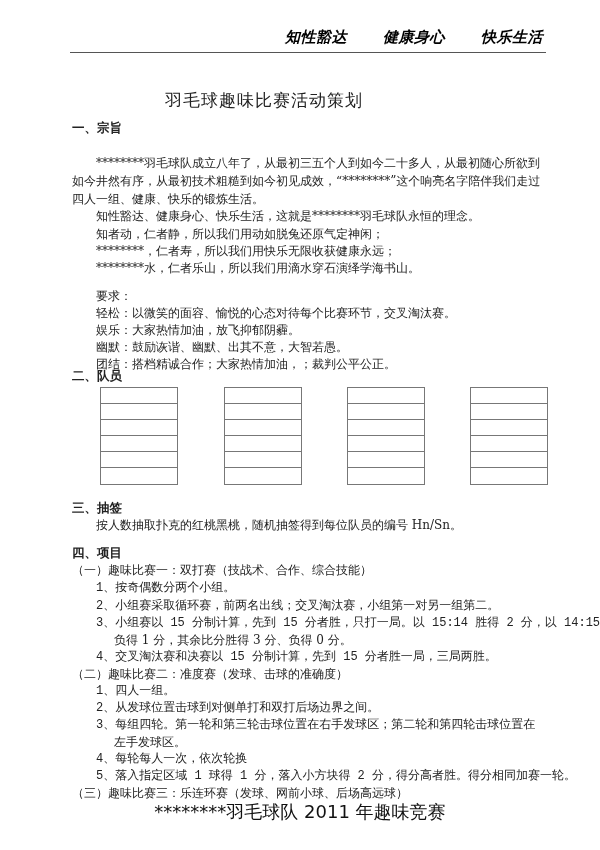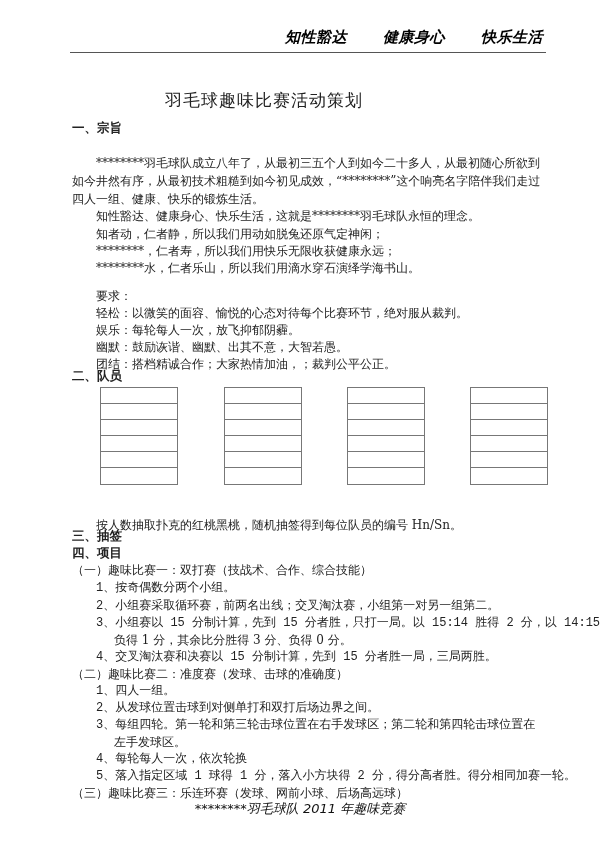--- a/index.html
+++ b/index.html
@@ -41,21 +41,21 @@
       position: absolute; top: 387px; width: 78px; height: 98px;
       border: 1px solid #777; box-sizing: border-box;
     }
     .member-row {
       height: 16px; border-bottom: 1px solid #777; box-sizing: border-box;
     }
     .member-row:last-child { border-bottom: none; }
     .footer {
       position: absolute; top: 800px; left: 0; width: 600px; text-align: center;
       font-family: "DejaVu Sans", "Liberation Sans", sans-serif;
-      font-style: italic; font-size: 13px; color: #111;
+      font-size: 18px; color: #111;
     }
   </style>
 </head>
 <body>
 
 <div class="header-slogans">
   <span class="slogan" style="left:285px">知性豁达</span>
   <span class="slogan" style="left:383px">健康身心</span>
   <span class="slogan" style="left:481px">快乐生活</span>
 </div>
@@ -66,22 +66,22 @@
 <div class="line h-sec" style="top:119px">一、宗旨</div>
 <div class="line ind1" style="top:154px">********羽毛球队成立八年了，从最初三五个人到如今二十多人，从最初随心所欲到</div>
 <div class="line" style="top:172px">如今井然有序，从最初技术粗糙到如今初见成效，“********”这个响亮名字陪伴我们走过</div>
 <div class="line" style="top:190px">四人一组、健康、快乐的锻炼生活。</div>
 <div class="line ind1" style="top:207px">知性豁达、健康身心、快乐生活，这就是********羽毛球队永恒的理念。</div>
 <div class="line ind1" style="top:225px">知者动，仁者静，所以我们用动如脱兔还原气定神闲；</div>
 <div class="line ind1" style="top:242px">********，仁者寿，所以我们用快乐无限收获健康永远；</div>
 <div class="line ind1" style="top:259px">********水，仁者乐山，所以我们用滴水穿石演绎学海书山。</div>
 
 <div class="line ind1" style="top:287px">要求：</div>
-<div class="line ind1" style="top:304px">轻松：以微笑的面容、愉悦的心态对待每个比赛环节，绝对服从裁判。</div>
-<div class="line ind1" style="top:321px">娱乐：每轮每人一次，放飞抑郁阴霾。</div>
+<div class="line ind1" style="top:304px">轻松：以微笑的面容、愉悦的心态对待每个比赛环节，交叉淘汰赛。</div>
+<div class="line ind1" style="top:321px">娱乐：大家热情加油，放飞抑郁阴霾。</div>
 <div class="line ind1" style="top:338px">幽默：鼓励诙谐、幽默、出其不意，大智若愚。</div>
 <div class="line ind1" style="top:355px">团结：搭档精诚合作；大家热情加油，；裁判公平公正。</div>
 
 <div class="line h-sec" style="top:367px">二、队员</div>
 <div class="member-table" style="left:100px">
   <div class="member-row"></div>
   <div class="member-row"></div>
   <div class="member-row"></div>
   <div class="member-row"></div>
   <div class="member-row"></div>
@@ -105,21 +105,21 @@
 </div>
 <div class="member-table" style="left:470px">
   <div class="member-row"></div>
   <div class="member-row"></div>
   <div class="member-row"></div>
   <div class="member-row"></div>
   <div class="member-row"></div>
   <div class="member-row"></div>
 </div>
 
-<div class="line h-sec" style="top:527px">三、抽签</div>
+<div class="line h-sec" style="top:499px">三、抽签</div>
 <div class="line ind1" style="top:516px">按人数抽取扑克的红桃黑桃，随机抽签得到每位队员的编号 Hn/Sn。</div>
 
 <div class="line h-sec" style="top:544px">四、项目</div>
 <div class="line ind-sub" style="top:561px">（一）趣味比赛一：双打赛（技战术、合作、综合技能）</div>
 <div class="line ind-item" style="top:579px">1、按奇偶数分两个小组。</div>
 <div class="line ind-item" style="top:597px">2、小组赛采取循环赛，前两名出线；交叉淘汰赛，小组第一对另一组第二。</div>
 <div class="line ind-item" style="top:614px">3、小组赛以 15 分制计算，先到 15 分者胜，只打一局。以 15:14 胜得 2 分，以 14:15</div>
 <div class="line ind-cont" style="top:631px">负得 1 分，其余比分胜得 3 分、负得 0 分。</div>
 <div class="line ind-item" style="top:648px">4、交叉淘汰赛和决赛以 15 分制计算，先到 15 分者胜一局，三局两胜。</div>
 

